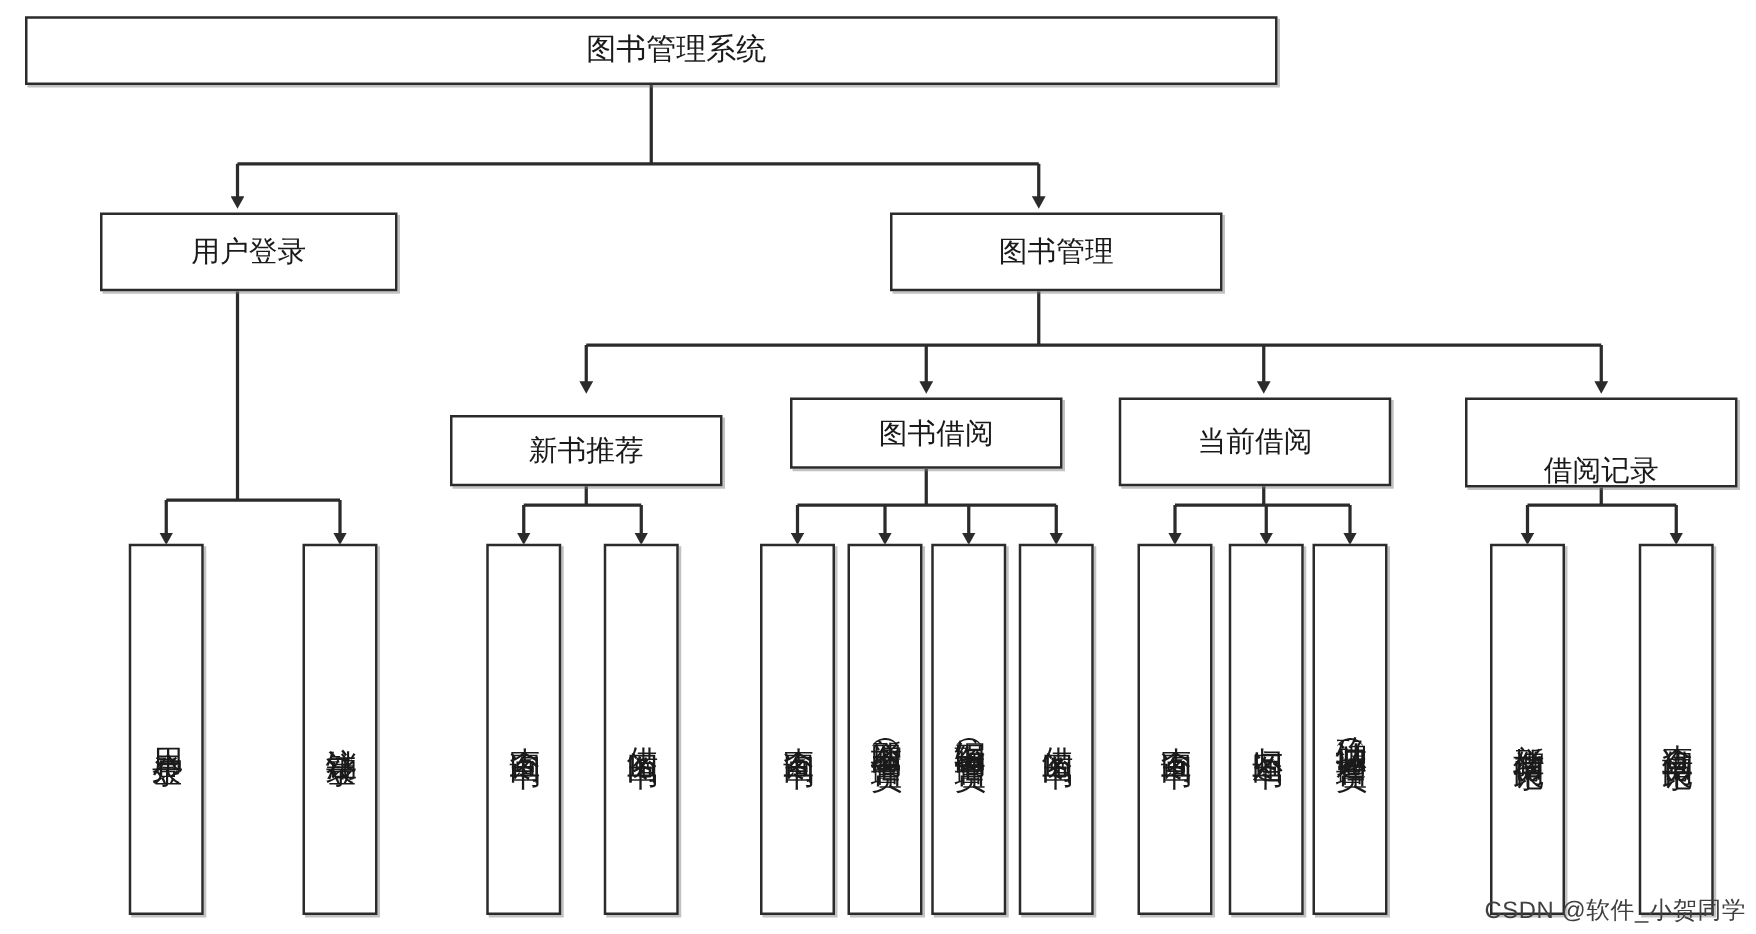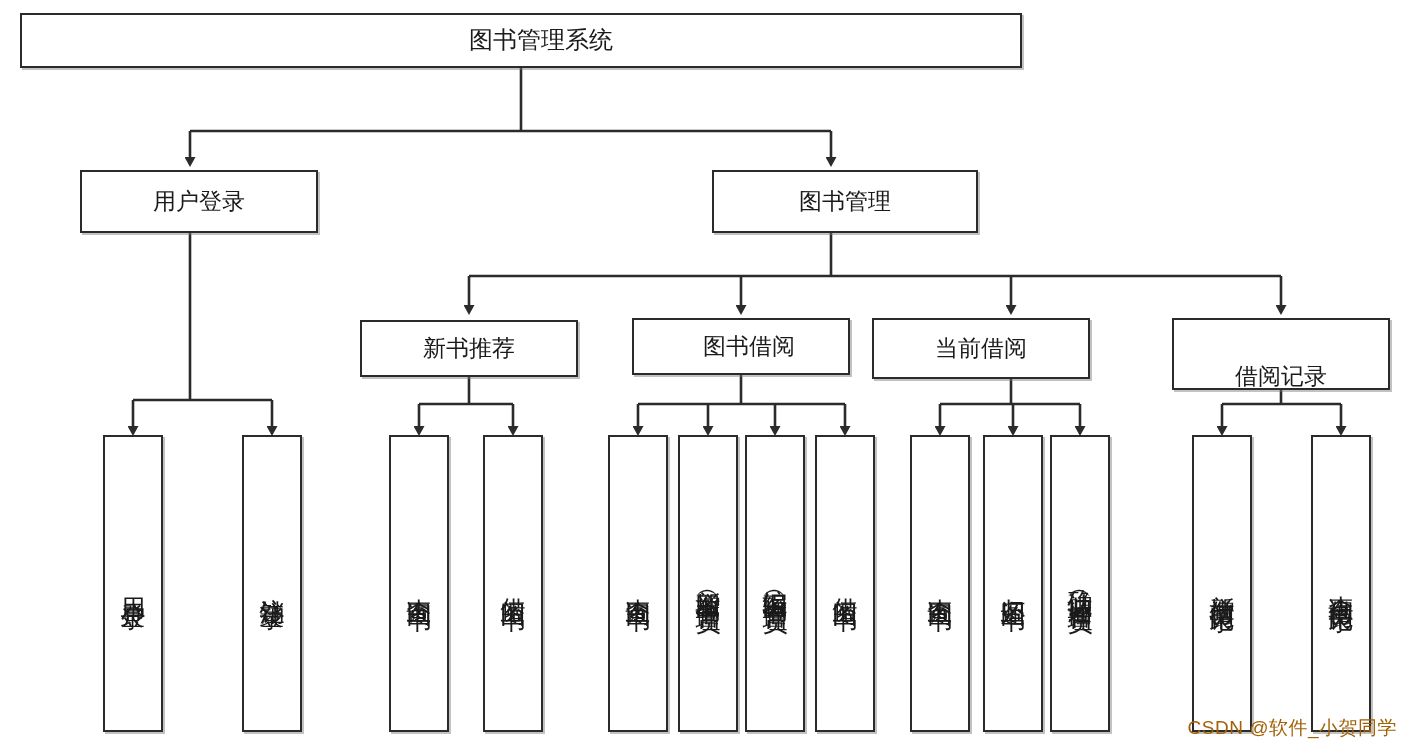--- a/index.html
+++ b/index.html
@@ -31,21 +31,21 @@
     text-orientation:upright;
     font-size:25px;
     letter-spacing:3px;
     line-height:1;
   }
   #watermark{
     position:absolute;
     right:8px;
     bottom:6px;
     font-size:19px;
-    color:#a16207;
+    color:#404040;
     letter-spacing:.5px;
     user-select:none;
     pointer-events:none;
   }
 </style>
 </head>
 <body>
 
 <div id="stage">
 
@@ -103,27 +103,27 @@
     <span class="lbl">图书管理系统</span>
   </div>
 
   <div class="node h-node" style="left:80px;top:170px;width:238px;height:63px;">
     <span class="lbl">用户登录</span>
   </div>
   <div class="node h-node" style="left:712px;top:170px;width:266px;height:63px;">
     <span class="lbl">图书管理</span>
   </div>
 
-  <div class="node h-node" style="left:360px;top:320px;width:218px;height:57px;">
+  <div class="node h-node" style="left:360px;top:332px;width:218px;height:57px;">
     <span class="lbl">新书推荐</span>
   </div>
   <div class="node h-node" style="left:632px;top:318px;width:218px;height:57px;padding-left:16px;">
     <span class="lbl">图书借阅</span>
   </div>
-  <div class="node h-node" style="left:872px;top:318px;width:218px;height:61px;">
+  <div class="node h-node" style="left:895px;top:318px;width:218px;height:71px;">
     <span class="lbl">当前借阅</span>
   </div>
   <div class="node h-node" style="left:1172px;top:318px;width:218px;height:72px;align-items:flex-end;">
     <span class="lbl">借阅记录</span>
   </div>
 
   <div class="node v-node" style="left:103px;top:435px;width:60px;height:297px;">
     <span class="lbl">用户登录</span>
   </div>
   <div class="node v-node" style="left:242px;top:435px;width:60px;height:297px;">

